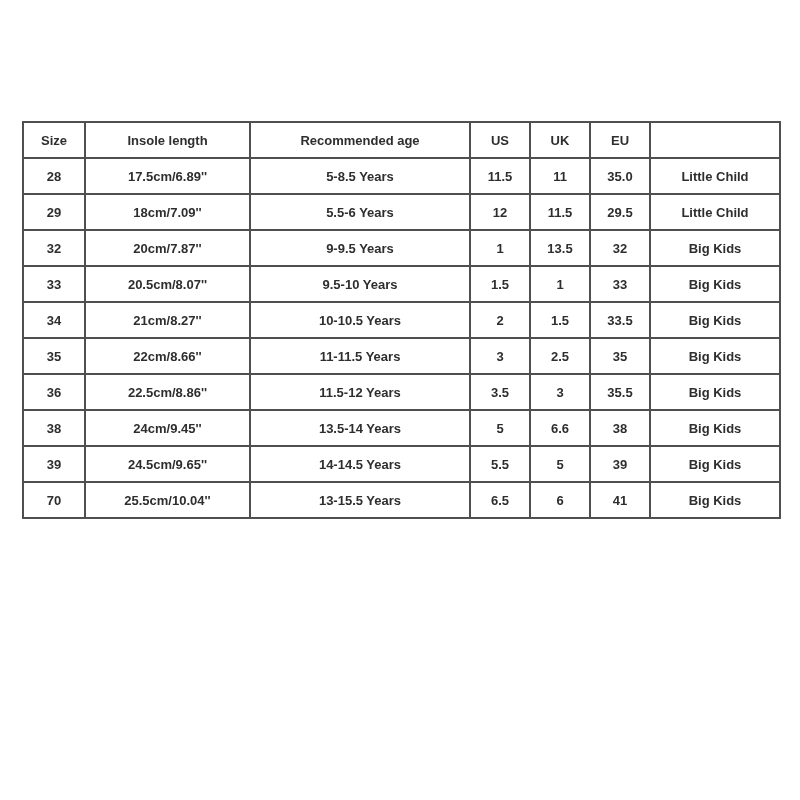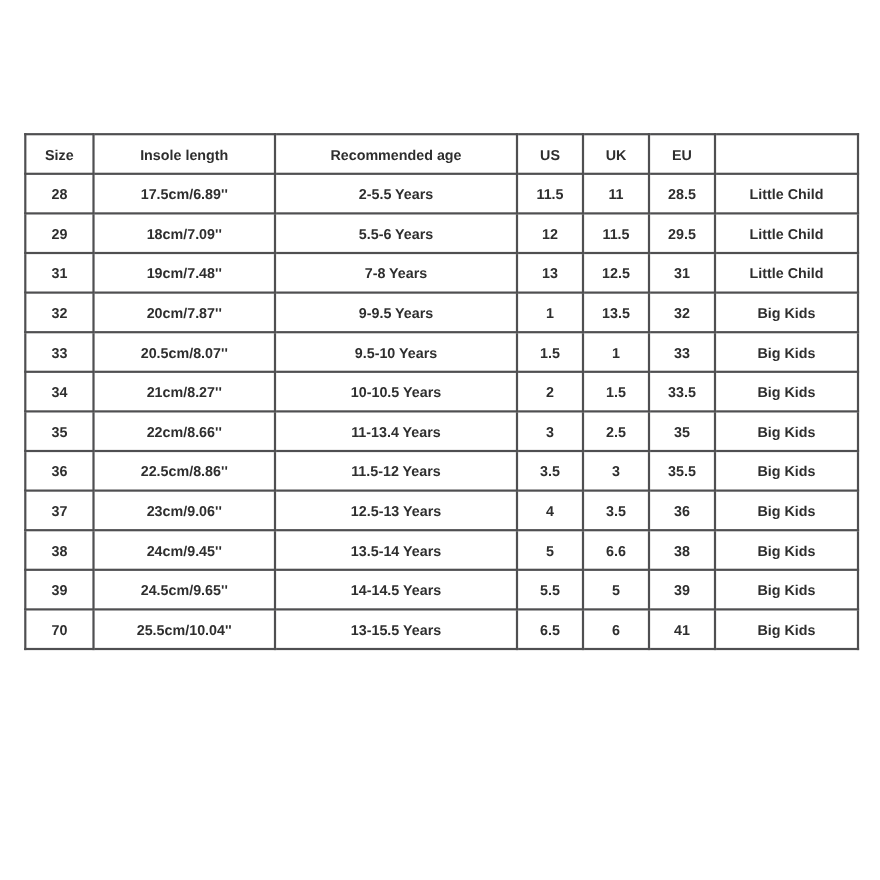--- a/index.html
+++ b/index.html
@@ -67,42 +67,33 @@
           <th>US</th>
           <th>UK</th>
           <th>EU</th>
           <th></th>
         </tr>
     </thead>
     <tbody id="table-body">
         <tr>
           <td>28</td>
           <td>17.5cm/6.89''</td>
-          <td>2-5.5 Years</td>
+          <td>5-8.5 Years</td>
           <td>11.5</td>
           <td>11</td>
-          <td>28.5</td>
+          <td>35.0</td>
           <td>Little Child</td>
         </tr>
         <tr>
           <td>29</td>
           <td>18cm/7.09''</td>
           <td>5.5-6 Years</td>
           <td>12</td>
           <td>11.5</td>
           <td>29.5</td>
-          <td>Little Child</td>
-        </tr>
-        <tr>
-          <td>31</td>
-          <td>19cm/7.48''</td>
-          <td>7-8 Years</td>
-          <td>13</td>
-          <td>12.5</td>
-          <td>31</td>
           <td>Little Child</td>
         </tr>
         <tr>
           <td>32</td>
           <td>20cm/7.87''</td>
           <td>9-9.5 Years</td>
           <td>1</td>
           <td>13.5</td>
           <td>32</td>
           <td>Big Kids</td>
@@ -121,42 +112,33 @@
           <td>21cm/8.27''</td>
           <td>10-10.5 Years</td>
           <td>2</td>
           <td>1.5</td>
           <td>33.5</td>
           <td>Big Kids</td>
         </tr>
         <tr>
           <td>35</td>
           <td>22cm/8.66''</td>
-          <td>11-13.4 Years</td>
+          <td>11-11.5 Years</td>
           <td>3</td>
           <td>2.5</td>
           <td>35</td>
           <td>Big Kids</td>
         </tr>
         <tr>
           <td>36</td>
           <td>22.5cm/8.86''</td>
           <td>11.5-12 Years</td>
           <td>3.5</td>
           <td>3</td>
           <td>35.5</td>
-          <td>Big Kids</td>
-        </tr>
-        <tr>
-          <td>37</td>
-          <td>23cm/9.06''</td>
-          <td>12.5-13 Years</td>
-          <td>4</td>
-          <td>3.5</td>
-          <td>36</td>
           <td>Big Kids</td>
         </tr>
         <tr>
           <td>38</td>
           <td>24cm/9.45''</td>
           <td>13.5-14 Years</td>
           <td>5</td>
           <td>6.6</td>
           <td>38</td>
           <td>Big Kids</td>

